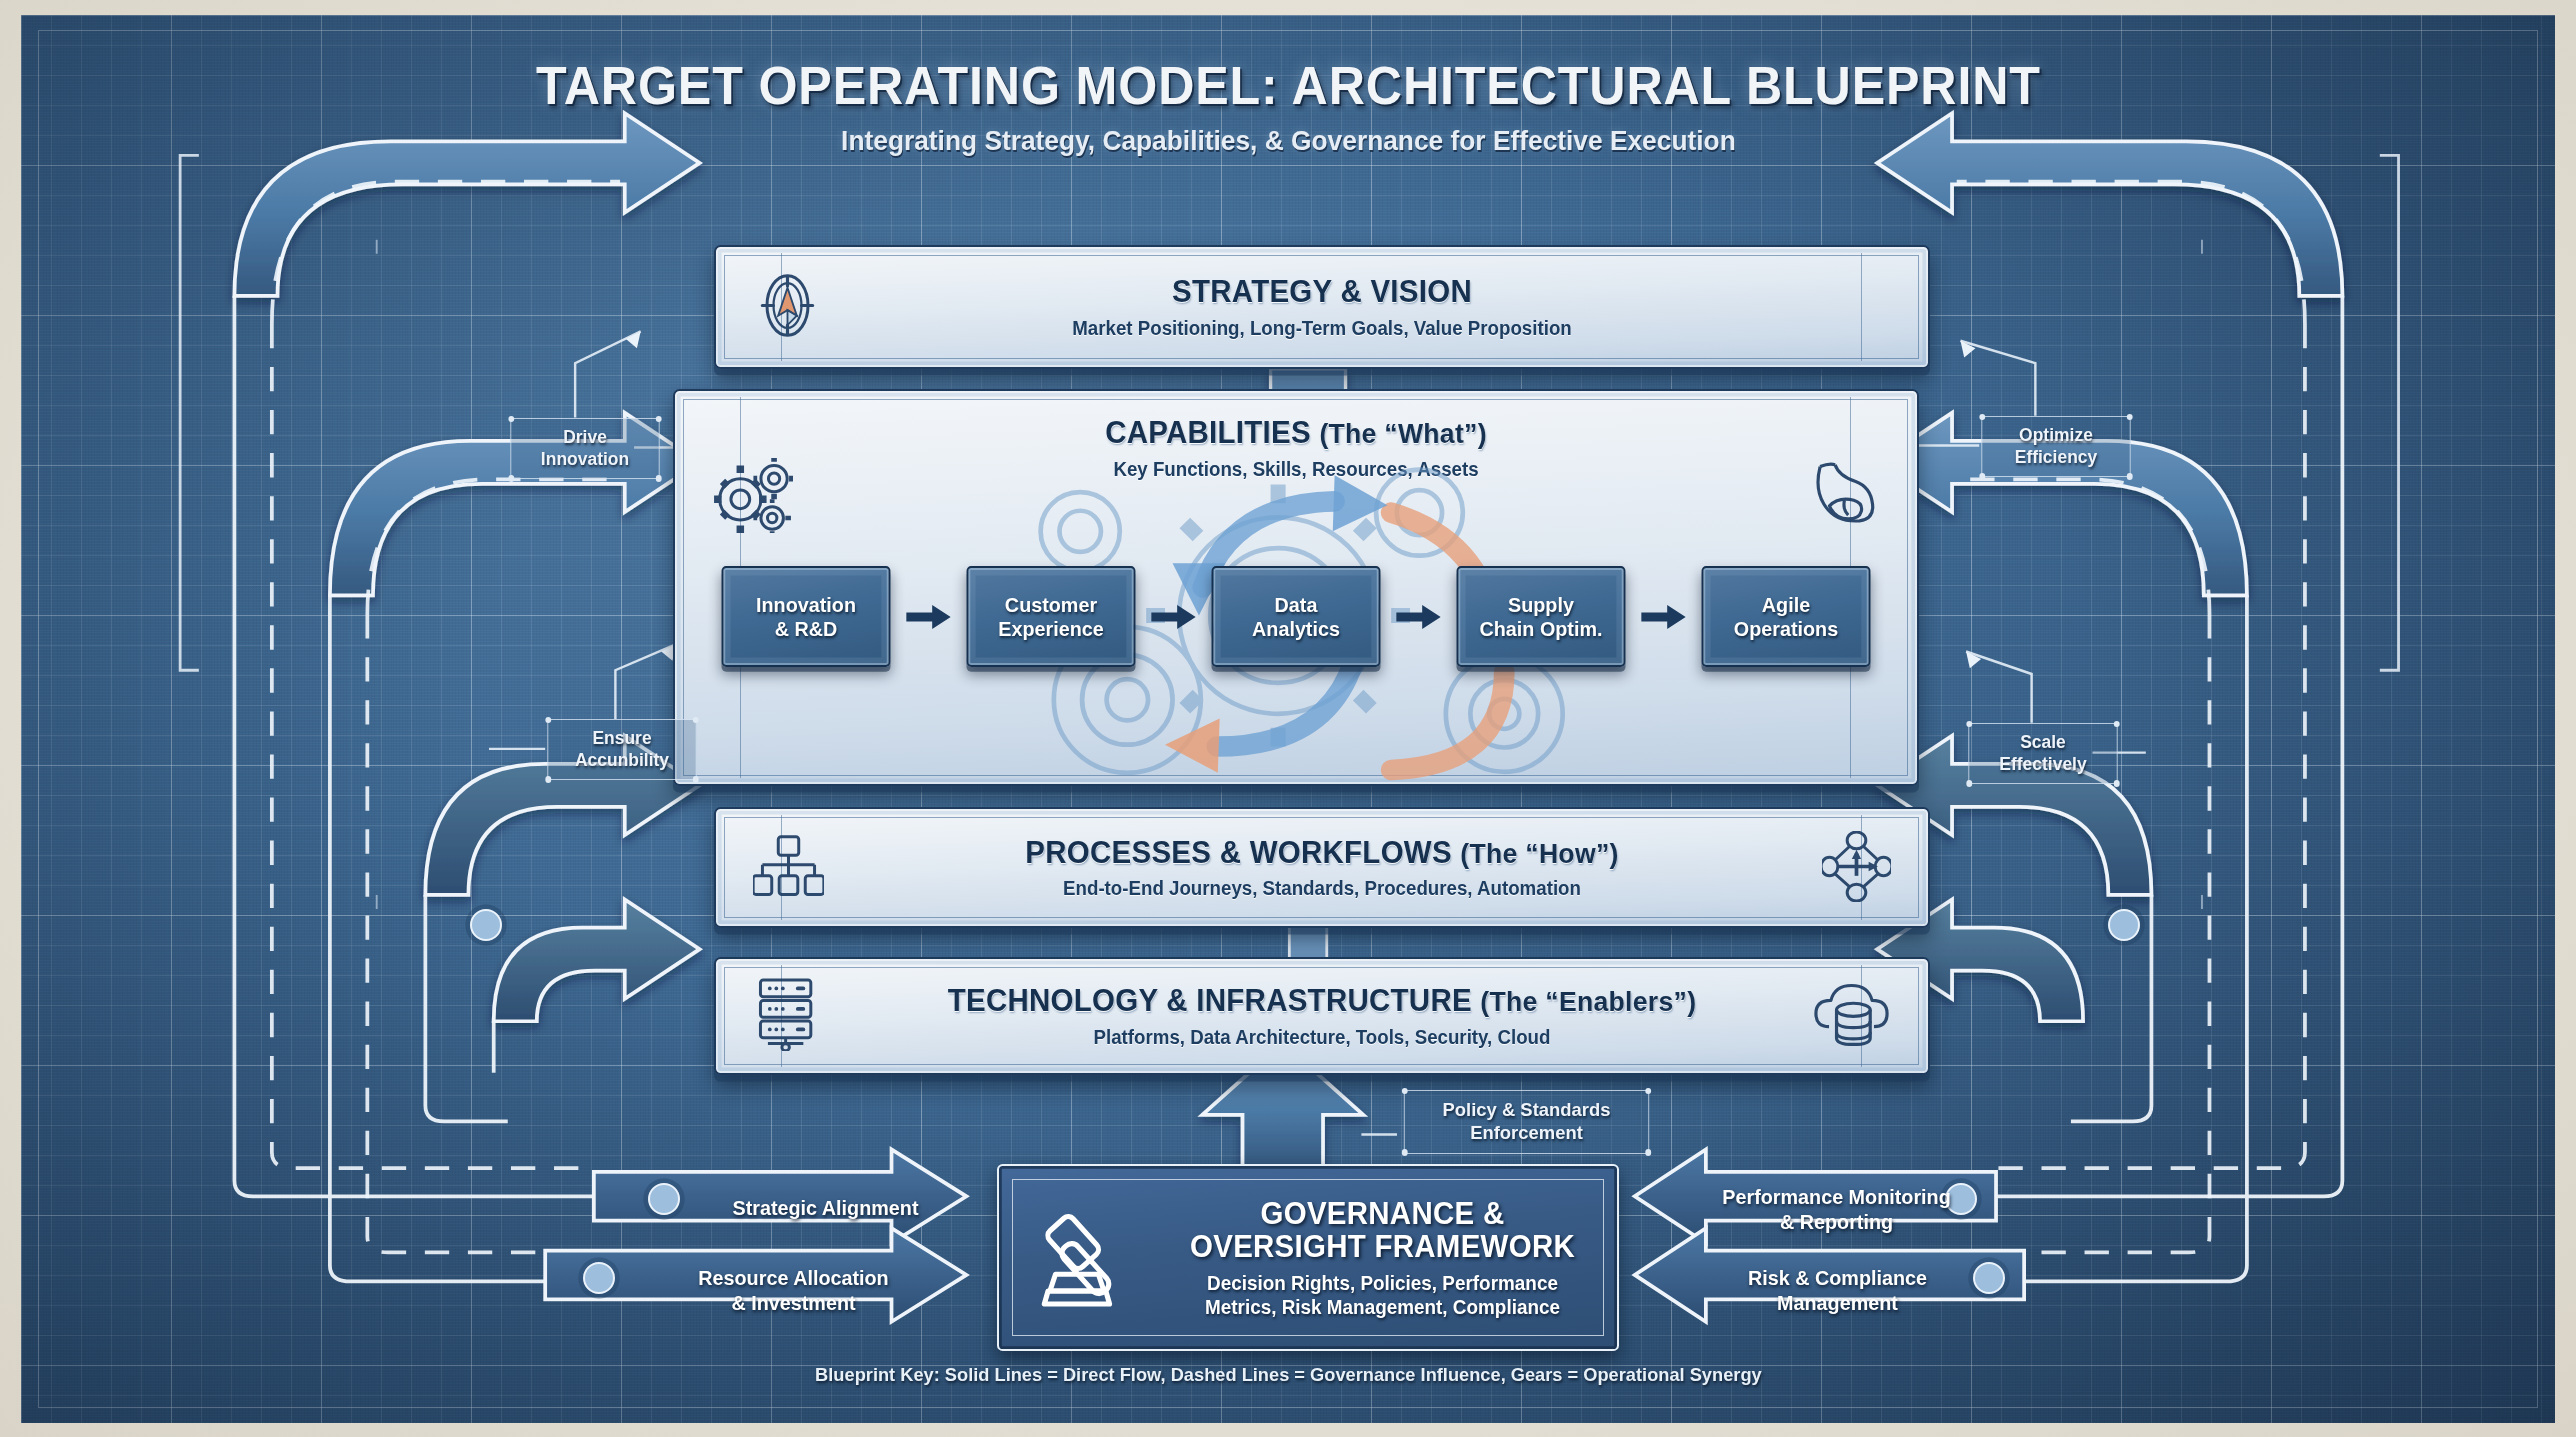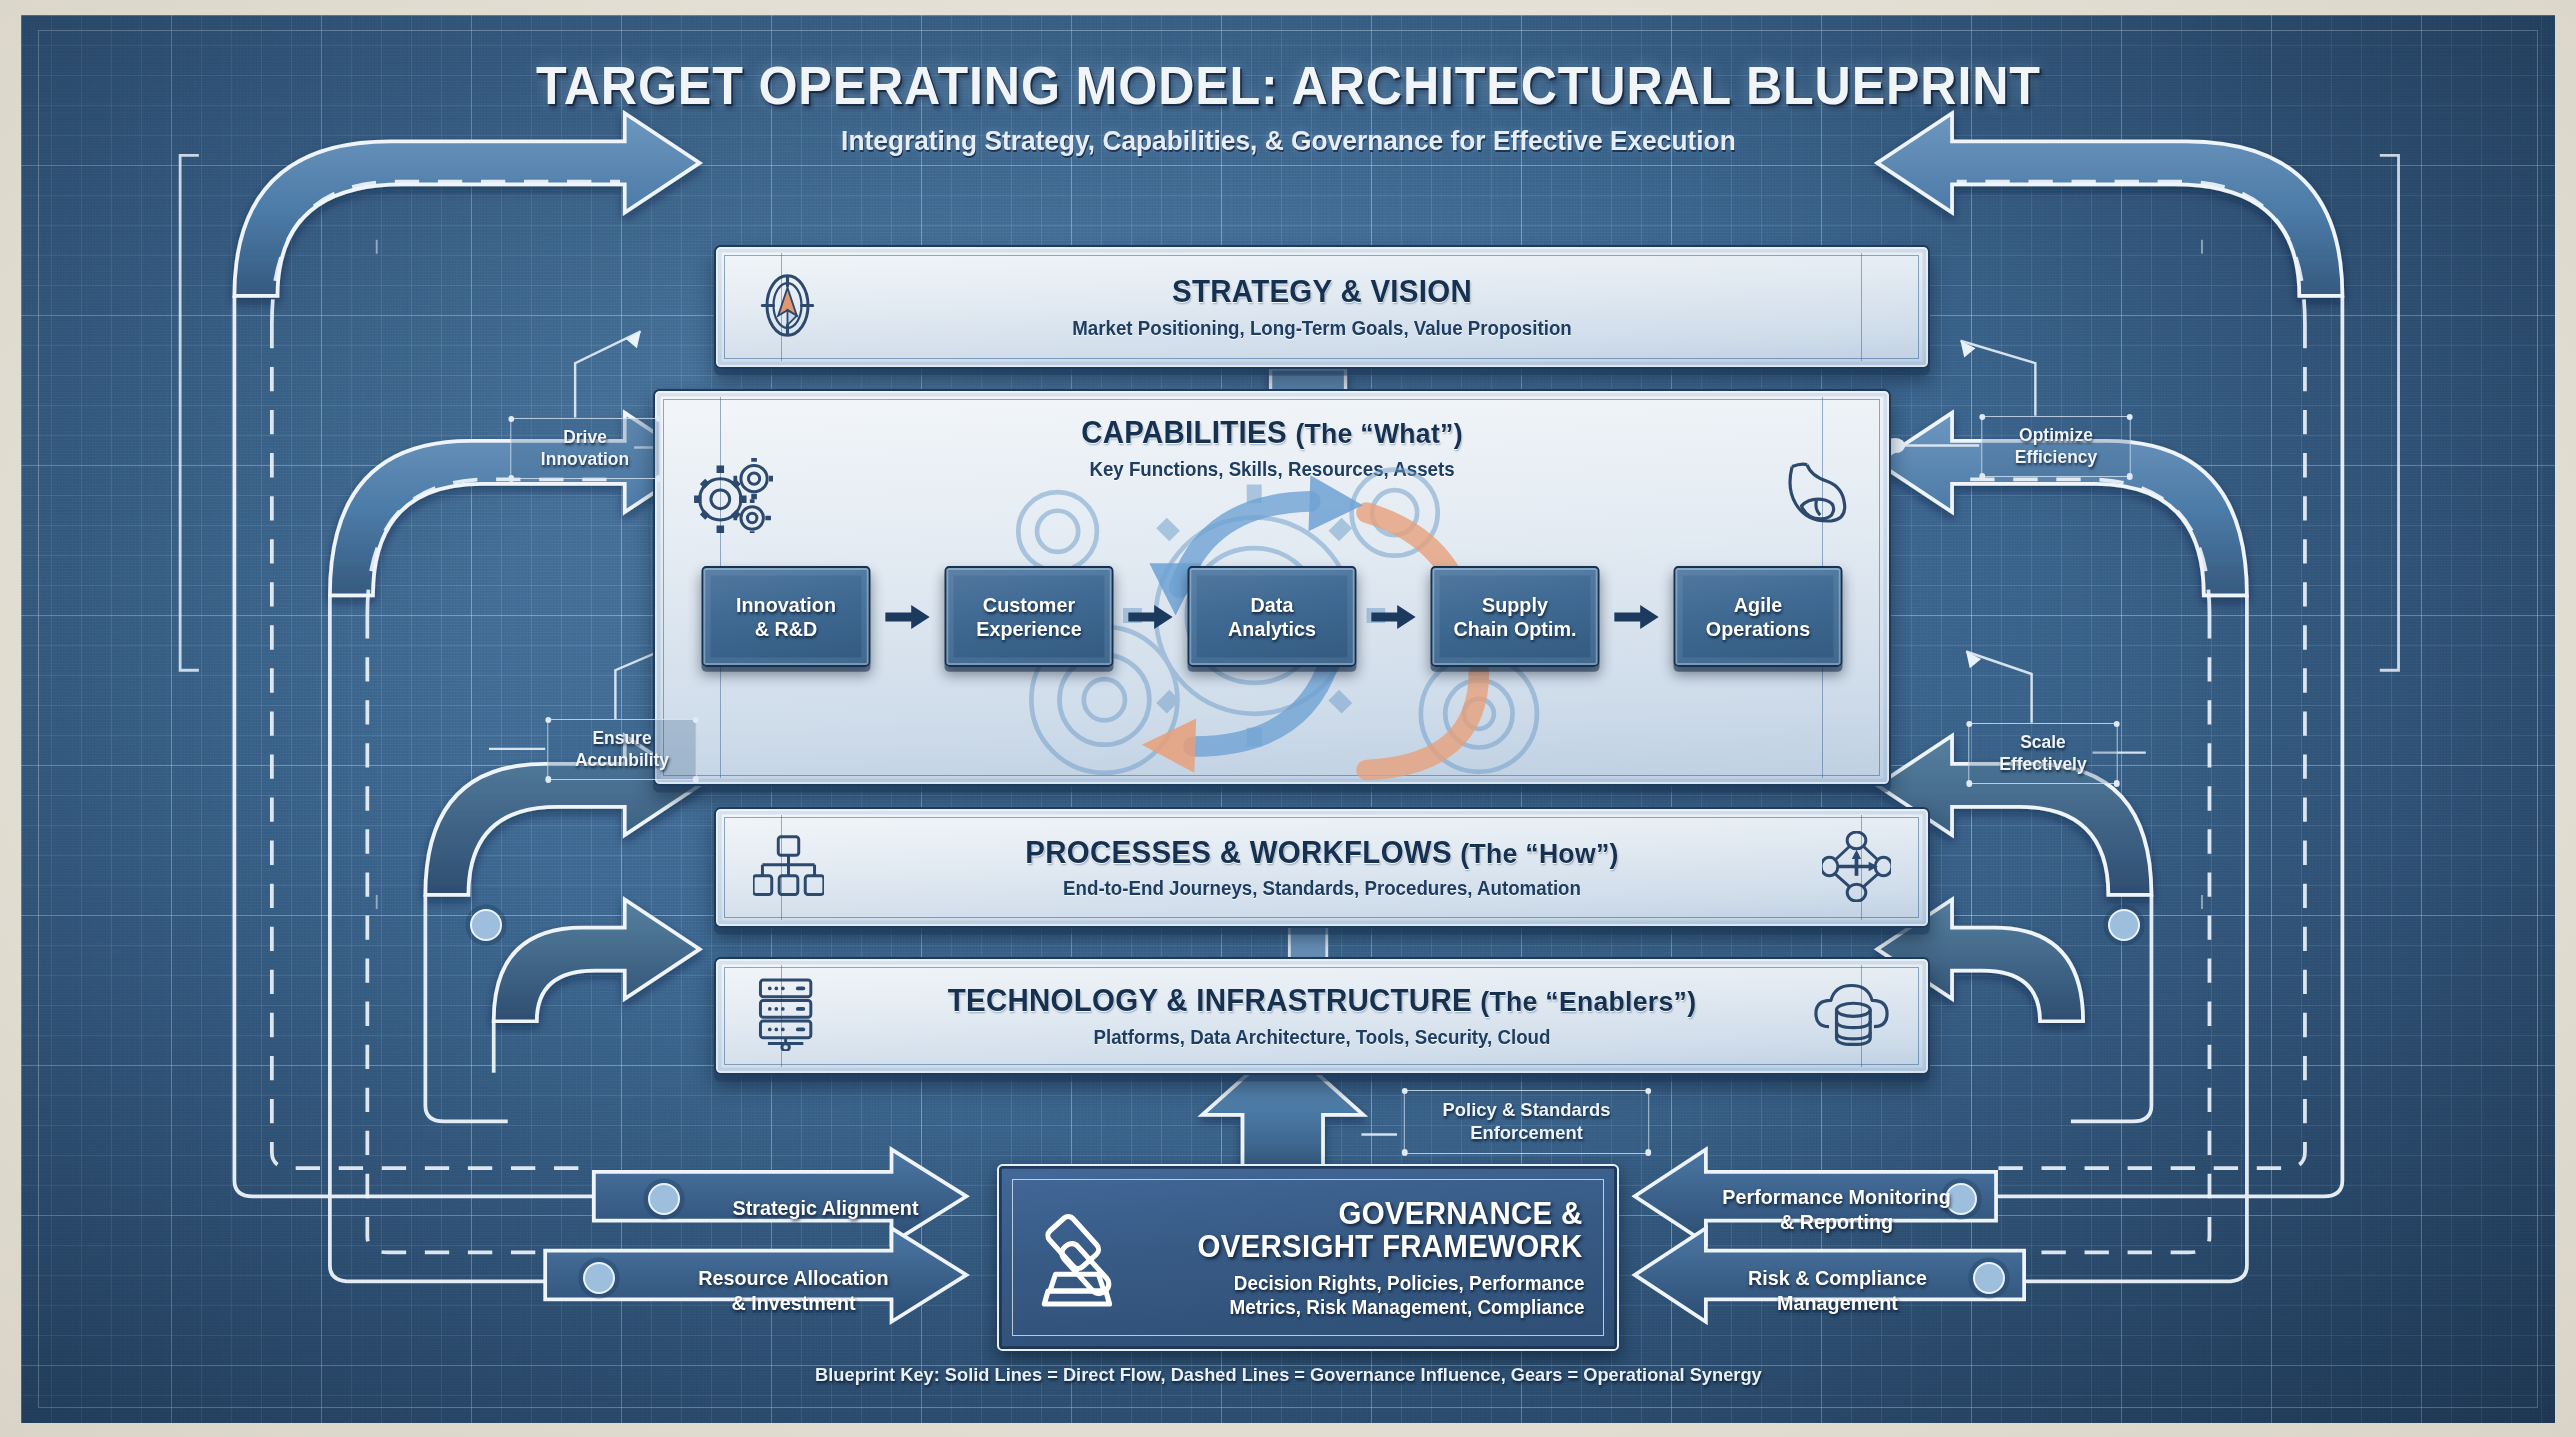--- a/index.html
+++ b/index.html
@@ -112,21 +112,21 @@
 
   .band-icon{
     position:absolute;top:50%;transform:translateY(-50%);
     color:#1e3d63;opacity:.92;
   }
   .icon-left{left:37px;}
   .icon-right{right:37px;}
 
   
   #band-strategy{left:693px;top:230px;width:1212px;height:120px;}
-  #band-capabilities{left:632px;top:374px;width:1234px;height:393px;}
+  #band-capabilities{left:652px;top:374px;width:1234px;height:393px;padding-left:8px;}
   #band-processes{left:693px;top:792px;width:1212px;height:117px;}
   #band-technology{left:693px;top:942px;width:1212px;height:114px;}
 
   
   #cap-head{position:absolute;left:0;right:0;top:24px;text-align:center;}
   #cap-row{
     position:absolute;left:43px;right:43px;top:174px;height:103px;
     display:flex;align-items:center;justify-content:space-between;z-index:6;
   }
   .cap-box{
@@ -154,21 +154,21 @@
     position:absolute;left:976px;top:1149px;width:618px;height:183px;z-index:25;
     border-radius:5.6px;border:2.8px solid #e9f1f8;
     background:linear-gradient(175deg,#43699a 0%,#385b86 40%,#2d4d73 100%);
     box-shadow:0 7.5px 17px rgba(8,22,40,.55), inset 0 0 0 2.8px rgba(22,44,72,.75);
   }
   #gov-box .inner-frame{
     position:absolute;inset:13px;border:1.9px solid rgba(233,241,248,.75);
   }
   #gov-text{
     position:absolute;left:173px;right:24px;top:50%;transform:translateY(-50%);
-    text-align:right;color:#fff;
+    text-align:center;color:#fff;
   }
   #gov-title{
     font-size:31px;font-weight:bold;line-height:1.07;letter-spacing:0.3px;
     text-shadow:1.9px 2.8px 3.7px rgba(8,20,38,.85);transform:scaleX(.95);
   }
   #gov-sub{
     margin-top:8.4px;font-size:19.7px;font-weight:600;line-height:1.22;
     text-shadow:0.9px 1.9px 2.8px rgba(8,20,38,.8);transform:scaleX(.96);
   }
   #gavel{position:absolute;left:36px;top:50%;transform:translateY(-50%);}

